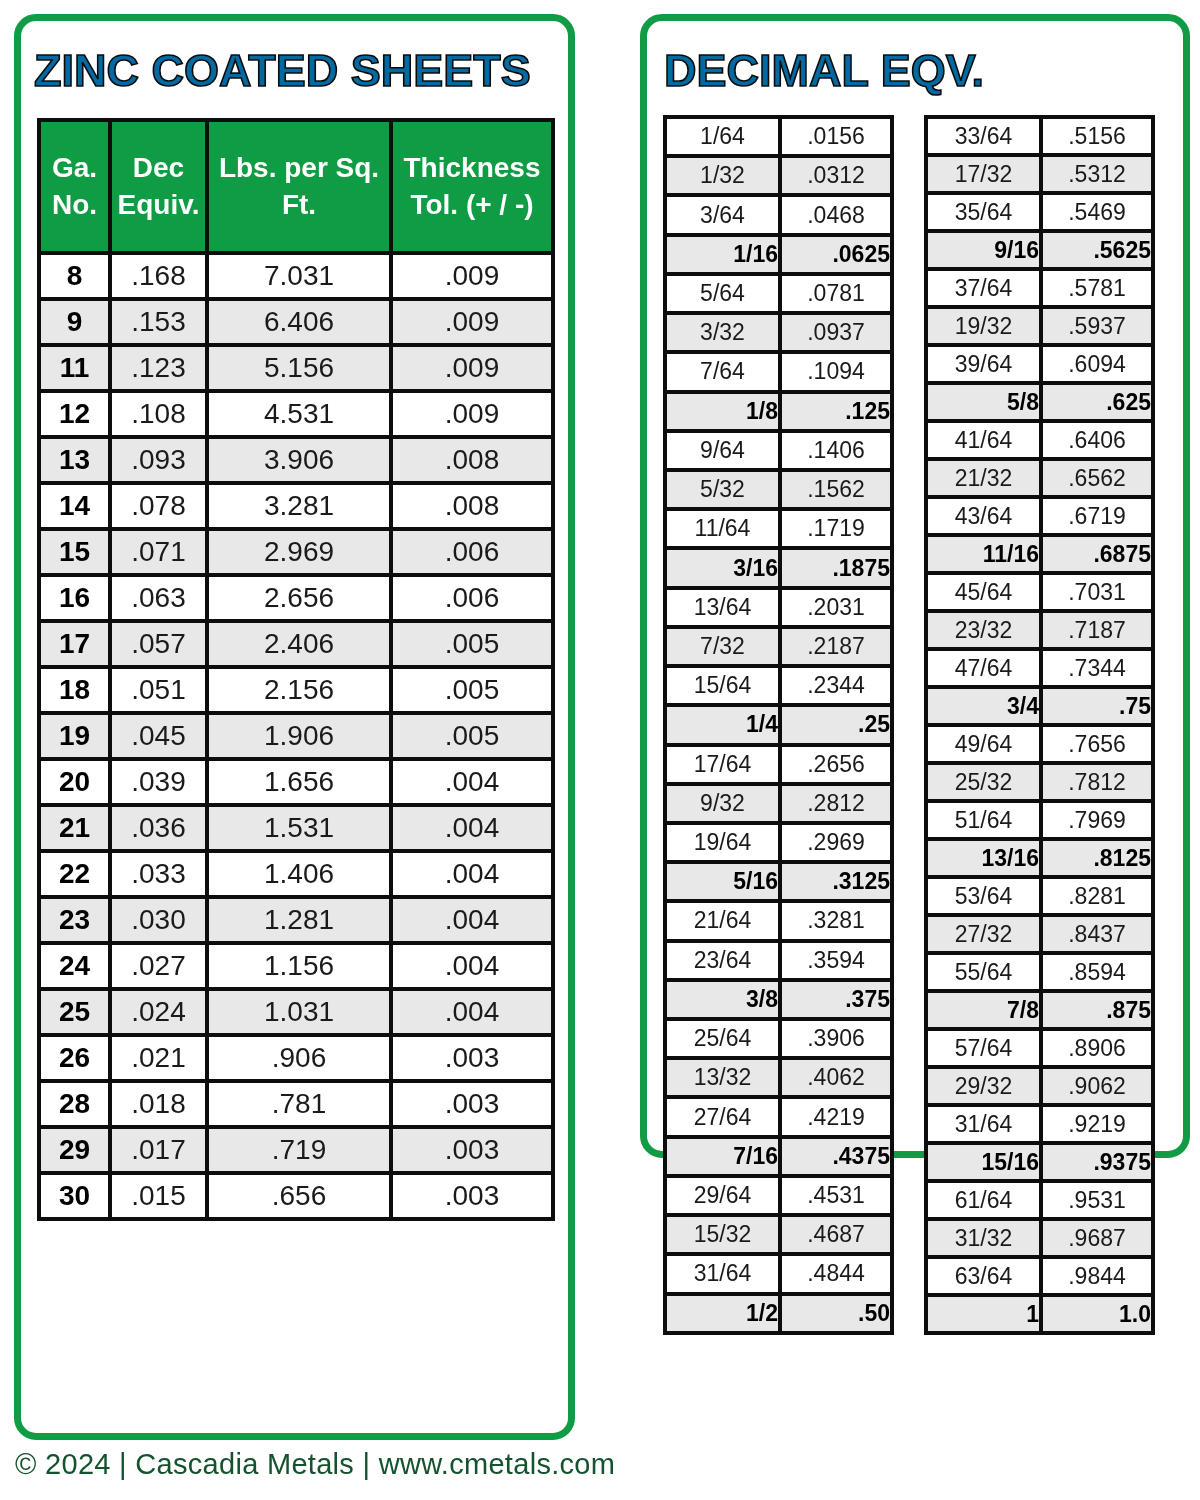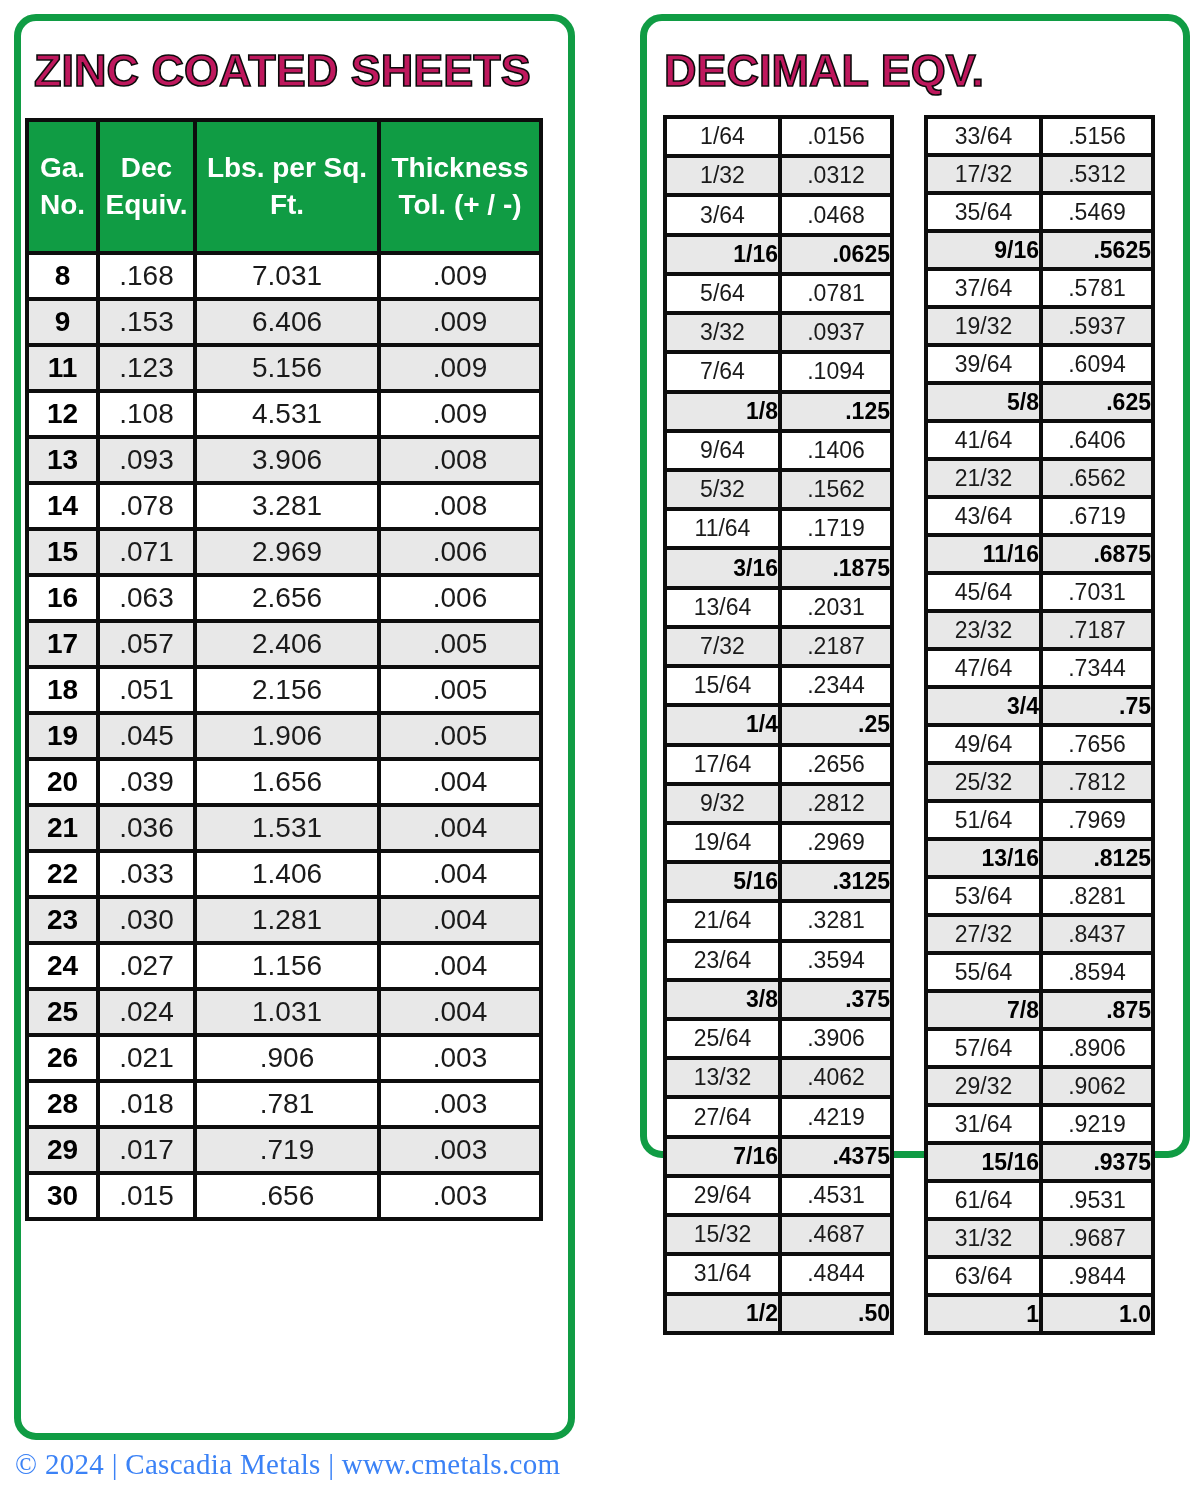--- a/index.html
+++ b/index.html
@@ -26,32 +26,32 @@
   }
   .panel-zinc  { left: 14px;  top: 14px; width: 561px; height: 1426px; }
   .panel-dec   { left: 640px; top: 14px; width: 550px; height: 1144px; }
 
   .panel-title {
     position: absolute;
     margin: 0;
     font-size: 45px;
     font-weight: 900;
     letter-spacing: 0px;
-    color: #be185d;
+    color: #0369a1;
     -webkit-text-stroke: 1.6px #0b0b0b;
     white-space: nowrap;
   }
   .panel-zinc .panel-title { left: 13px; top: 24px; }
   .panel-dec  .panel-title { left: 17px; top: 24px; }
 
   table { border-collapse: collapse; table-layout: fixed; padding-left: 7px; }
   td, th { border: 4px solid var(--line); text-align: center; vertical-align: middle; padding: 0; }
 
   
-  .zinc-table { position: absolute; left: 4px; top: 97px; width: 514px; border-radius: 11px; }
+  .zinc-table { position: absolute; left: 16px; top: 97px; width: 514px; border-radius: 11px; }
   .zinc-table th {
     height: 133px;
     background: var(--green);
     color: #ffffff;
     font-size: 28px;
     font-weight: 700;
     line-height: 1.32;
   }
   .zinc-table td { height: 46px; font-size: 28px; }
   .zinc-table td.gauge { font-weight: 700; color: #000; }
@@ -65,24 +65,23 @@
   .dec-table td { height: 38px; font-size: 23px; }
   .dec-table td.frac { width: 115px; }
   .dec-table td.dec  { width: 112px; }
   .dec-table tr.alt td { background: var(--alt); }
   .dec-table tr.bold td { font-weight: 700; color: #000; text-align: right; }
 
   .footer {
     position: absolute;
     left: 15px; top: 1448px;
     font-size: 29px;
-    color: #3b82f6;
+    color: #14532d;
     letter-spacing: 0.3px;
     white-space: nowrap;
-    font-family: Liberation Serif, serif;
   }
 </style>
 </head>
 <body>
 
 <div class="panel panel-zinc">
   <h1 class="panel-title">ZINC COATED SHEETS</h1>
   <table class="zinc-table">
     <colgroup>
       <col style="width:71px">

